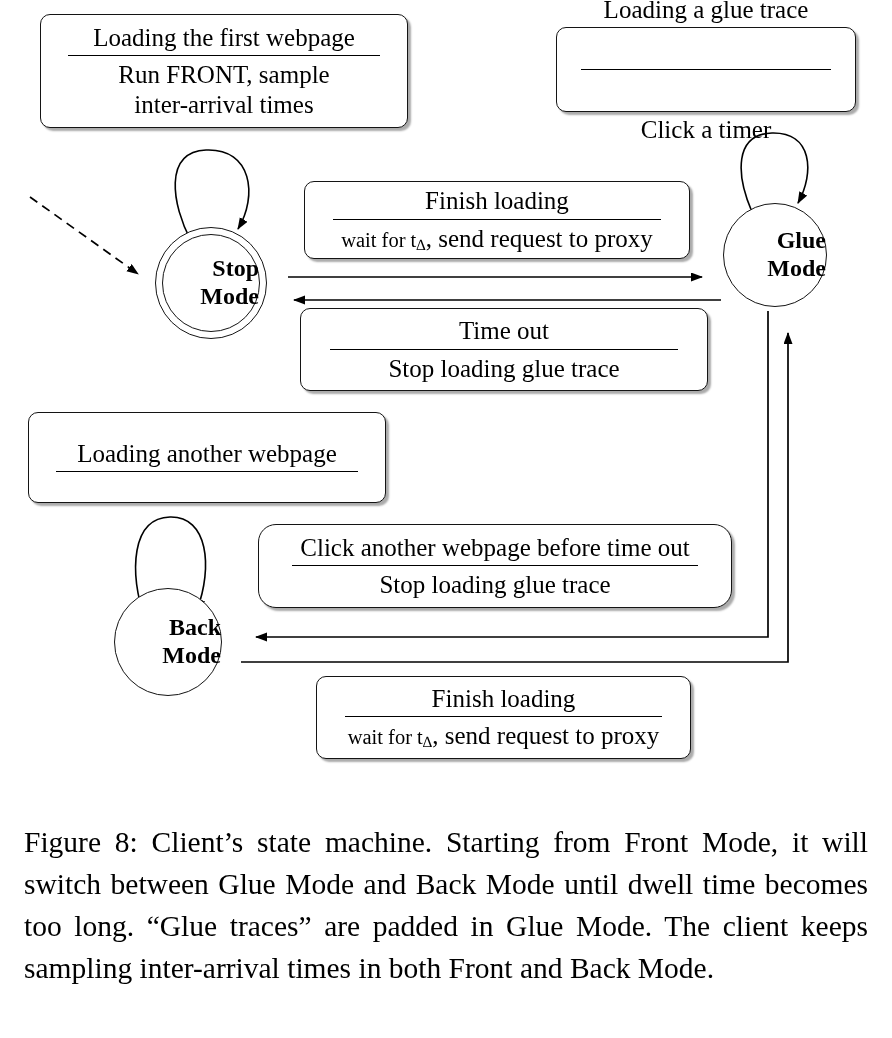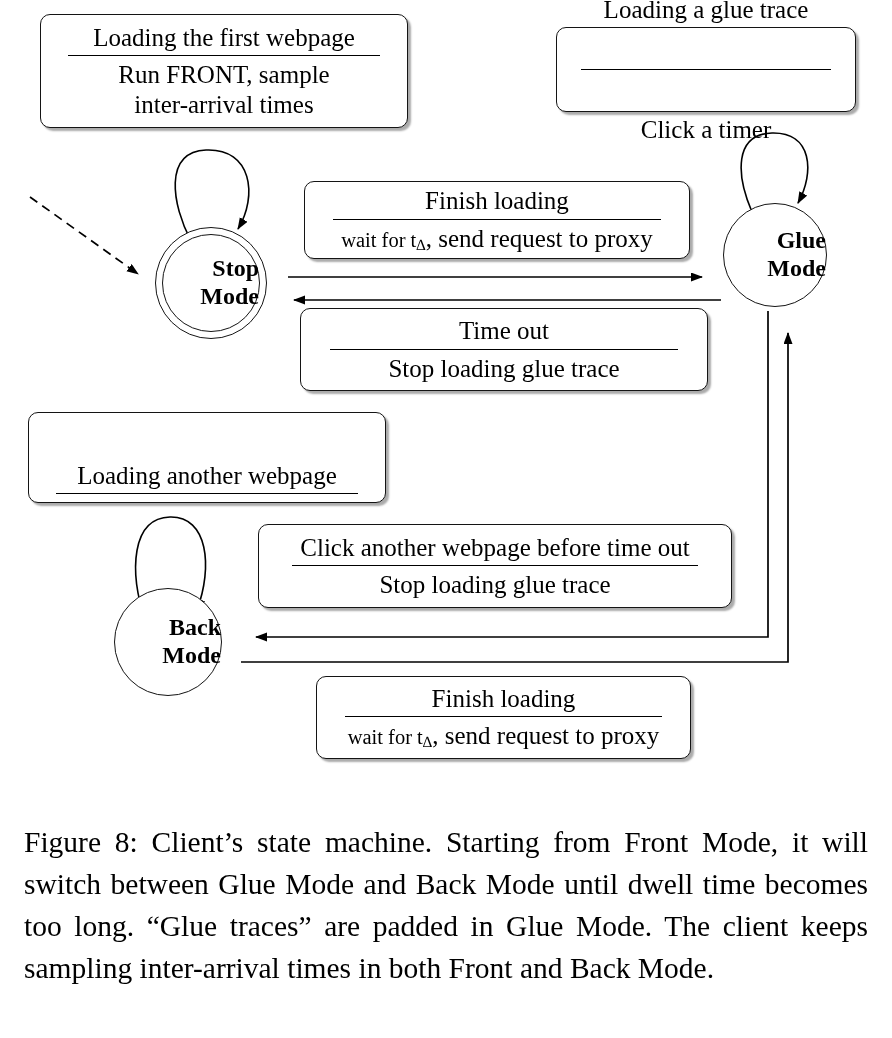--- a/index.html
+++ b/index.html
@@ -110,26 +110,26 @@
     <div class="sep"></div>
     <div class="body"><span class="tsmall">wait for t</span><sub class="tri">∆</sub><span>, send request to proxy</span></div>
   </div>
 
   <div class="tbox" style="left:300px; top:308px; width:408px; height:83px;">
     <div class="title">Time out</div>
     <div class="sep"></div>
     <div class="body">Stop loading glue trace</div>
   </div>
 
-  <div class="tbox" style="left:28px; top:412px; width:358px; height:91px;justify-content:flex-end;">
+  <div class="tbox" style="left:28px; top:412px; width:358px; height:91px;">
     <div class="title">Loading another webpage</div>
     <div class="sep"></div>
   </div>
 
-  <div class="tbox" style="left:258px; top:524px; width:474px; height:84px;">
+  <div class="tbox" style="left:258px; top:524px; width:474px; height:84px;border-radius:18px;">
     <div class="title">Click another webpage before time out</div>
     <div class="sep"></div>
     <div class="body">Stop loading glue trace</div>
   </div>
 
   <div class="tbox" style="left:316px; top:676px; width:375px; height:83px;">
     <div class="title">Finish loading</div>
     <div class="sep"></div>
     <div class="body"><span class="tsmall">wait for t</span><sub class="tri">∆</sub><span>, send request to proxy</span></div>
   </div>

